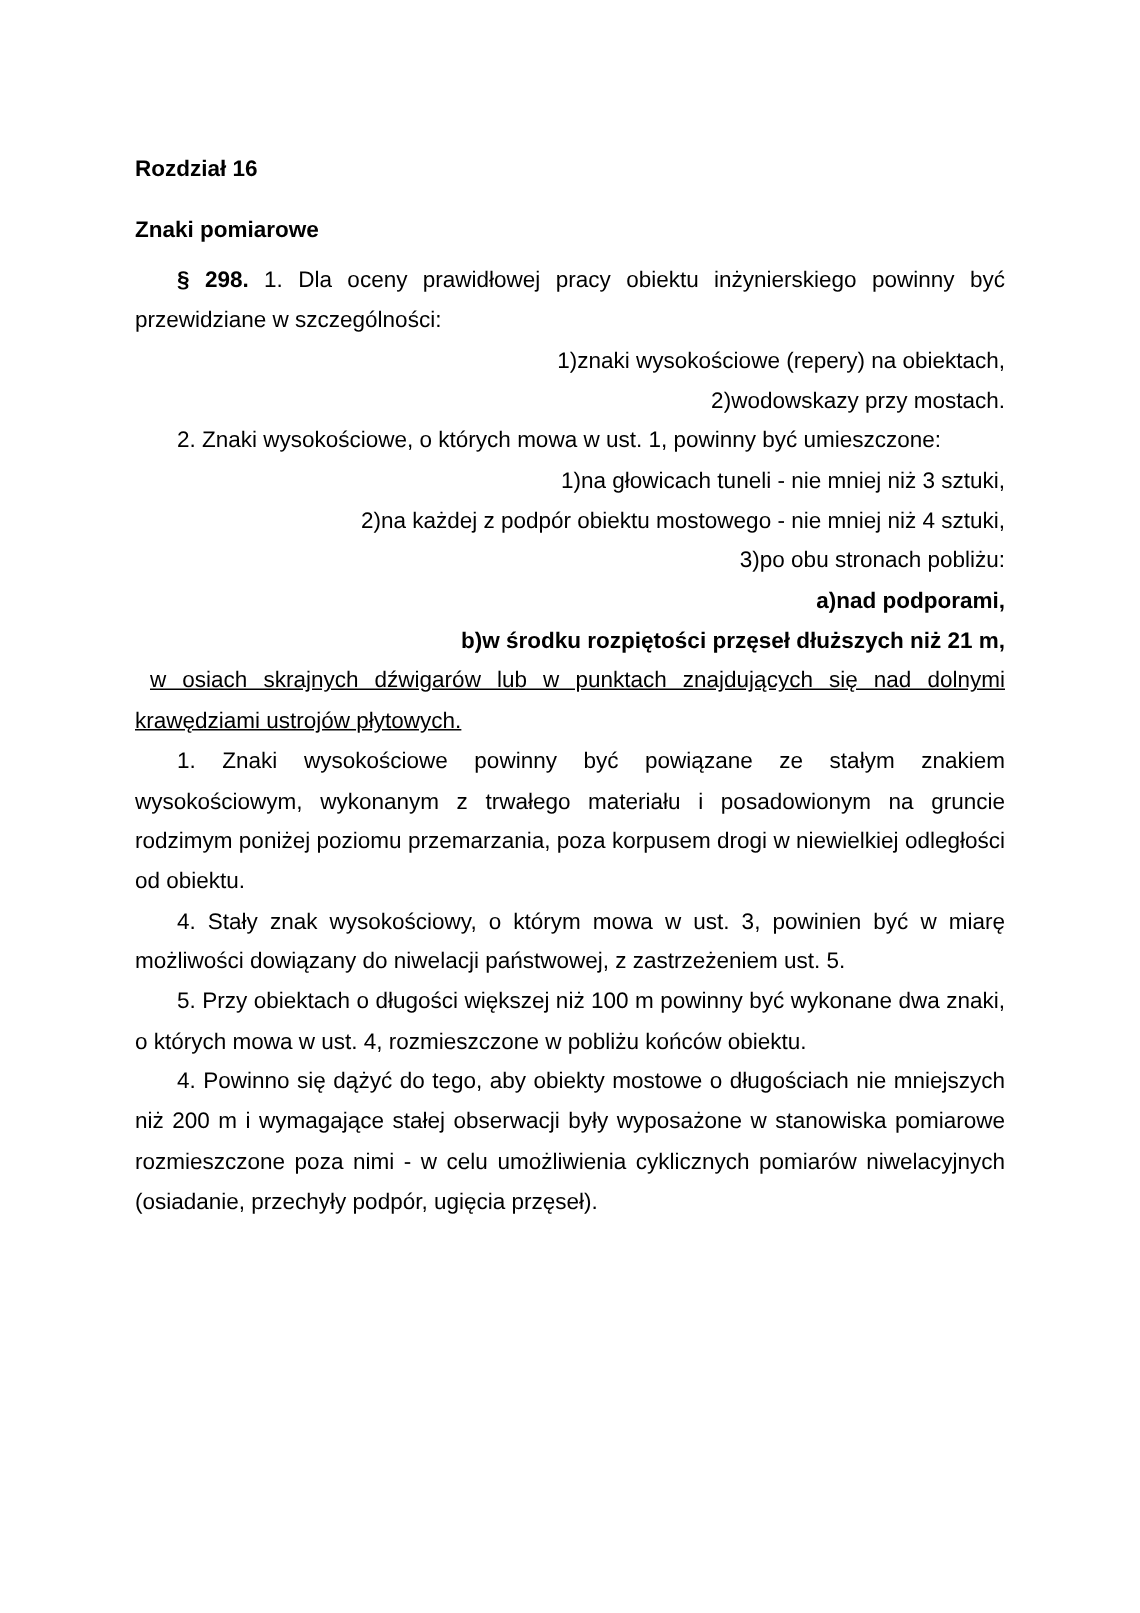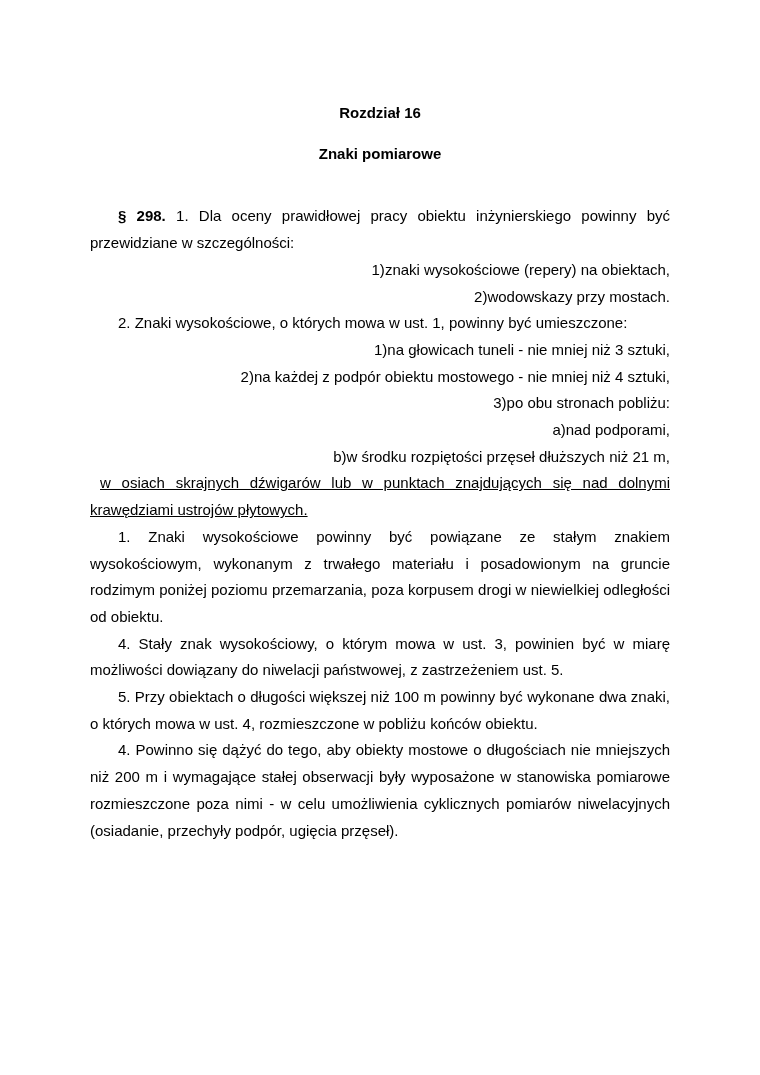--- a/index.html
+++ b/index.html
@@ -15,26 +15,26 @@
     padding: 100px 90px 0 90px;
     font-family: "Liberation Sans", sans-serif;
     font-size: 15px;
     line-height: 26.7px;
     color: #000000;
     overflow: hidden;
   }
   .heading {
     font-size: 15px;
     font-weight: bold;
-    text-align: center;
+    text-align: left;
     margin: 0 0 14px 0;
     line-height: 26.7px;
   }
   .heading.title {
-    margin-bottom: 36px;
+    margin-bottom: 7px;
   }
   p.para {
     margin: 0;
     text-indent: 28px;
     text-align: justify;
   }
   p.para-tail {
     margin: 0;
     text-indent: 10px;
     text-align: justify;
@@ -43,20 +43,21 @@
   .li {
     padding-left: 5px;
     text-align: right;
   }
   .li .marker {
     display: inline-block;
     width: 23px;
   }
   .li.sub {
     padding-left: 28px;
+    font-weight: bold;
   }
   .li.sub .marker {
     width: 22px;
   }
 </style>
 </head>
 <body>
 
 <div class="page">
 

